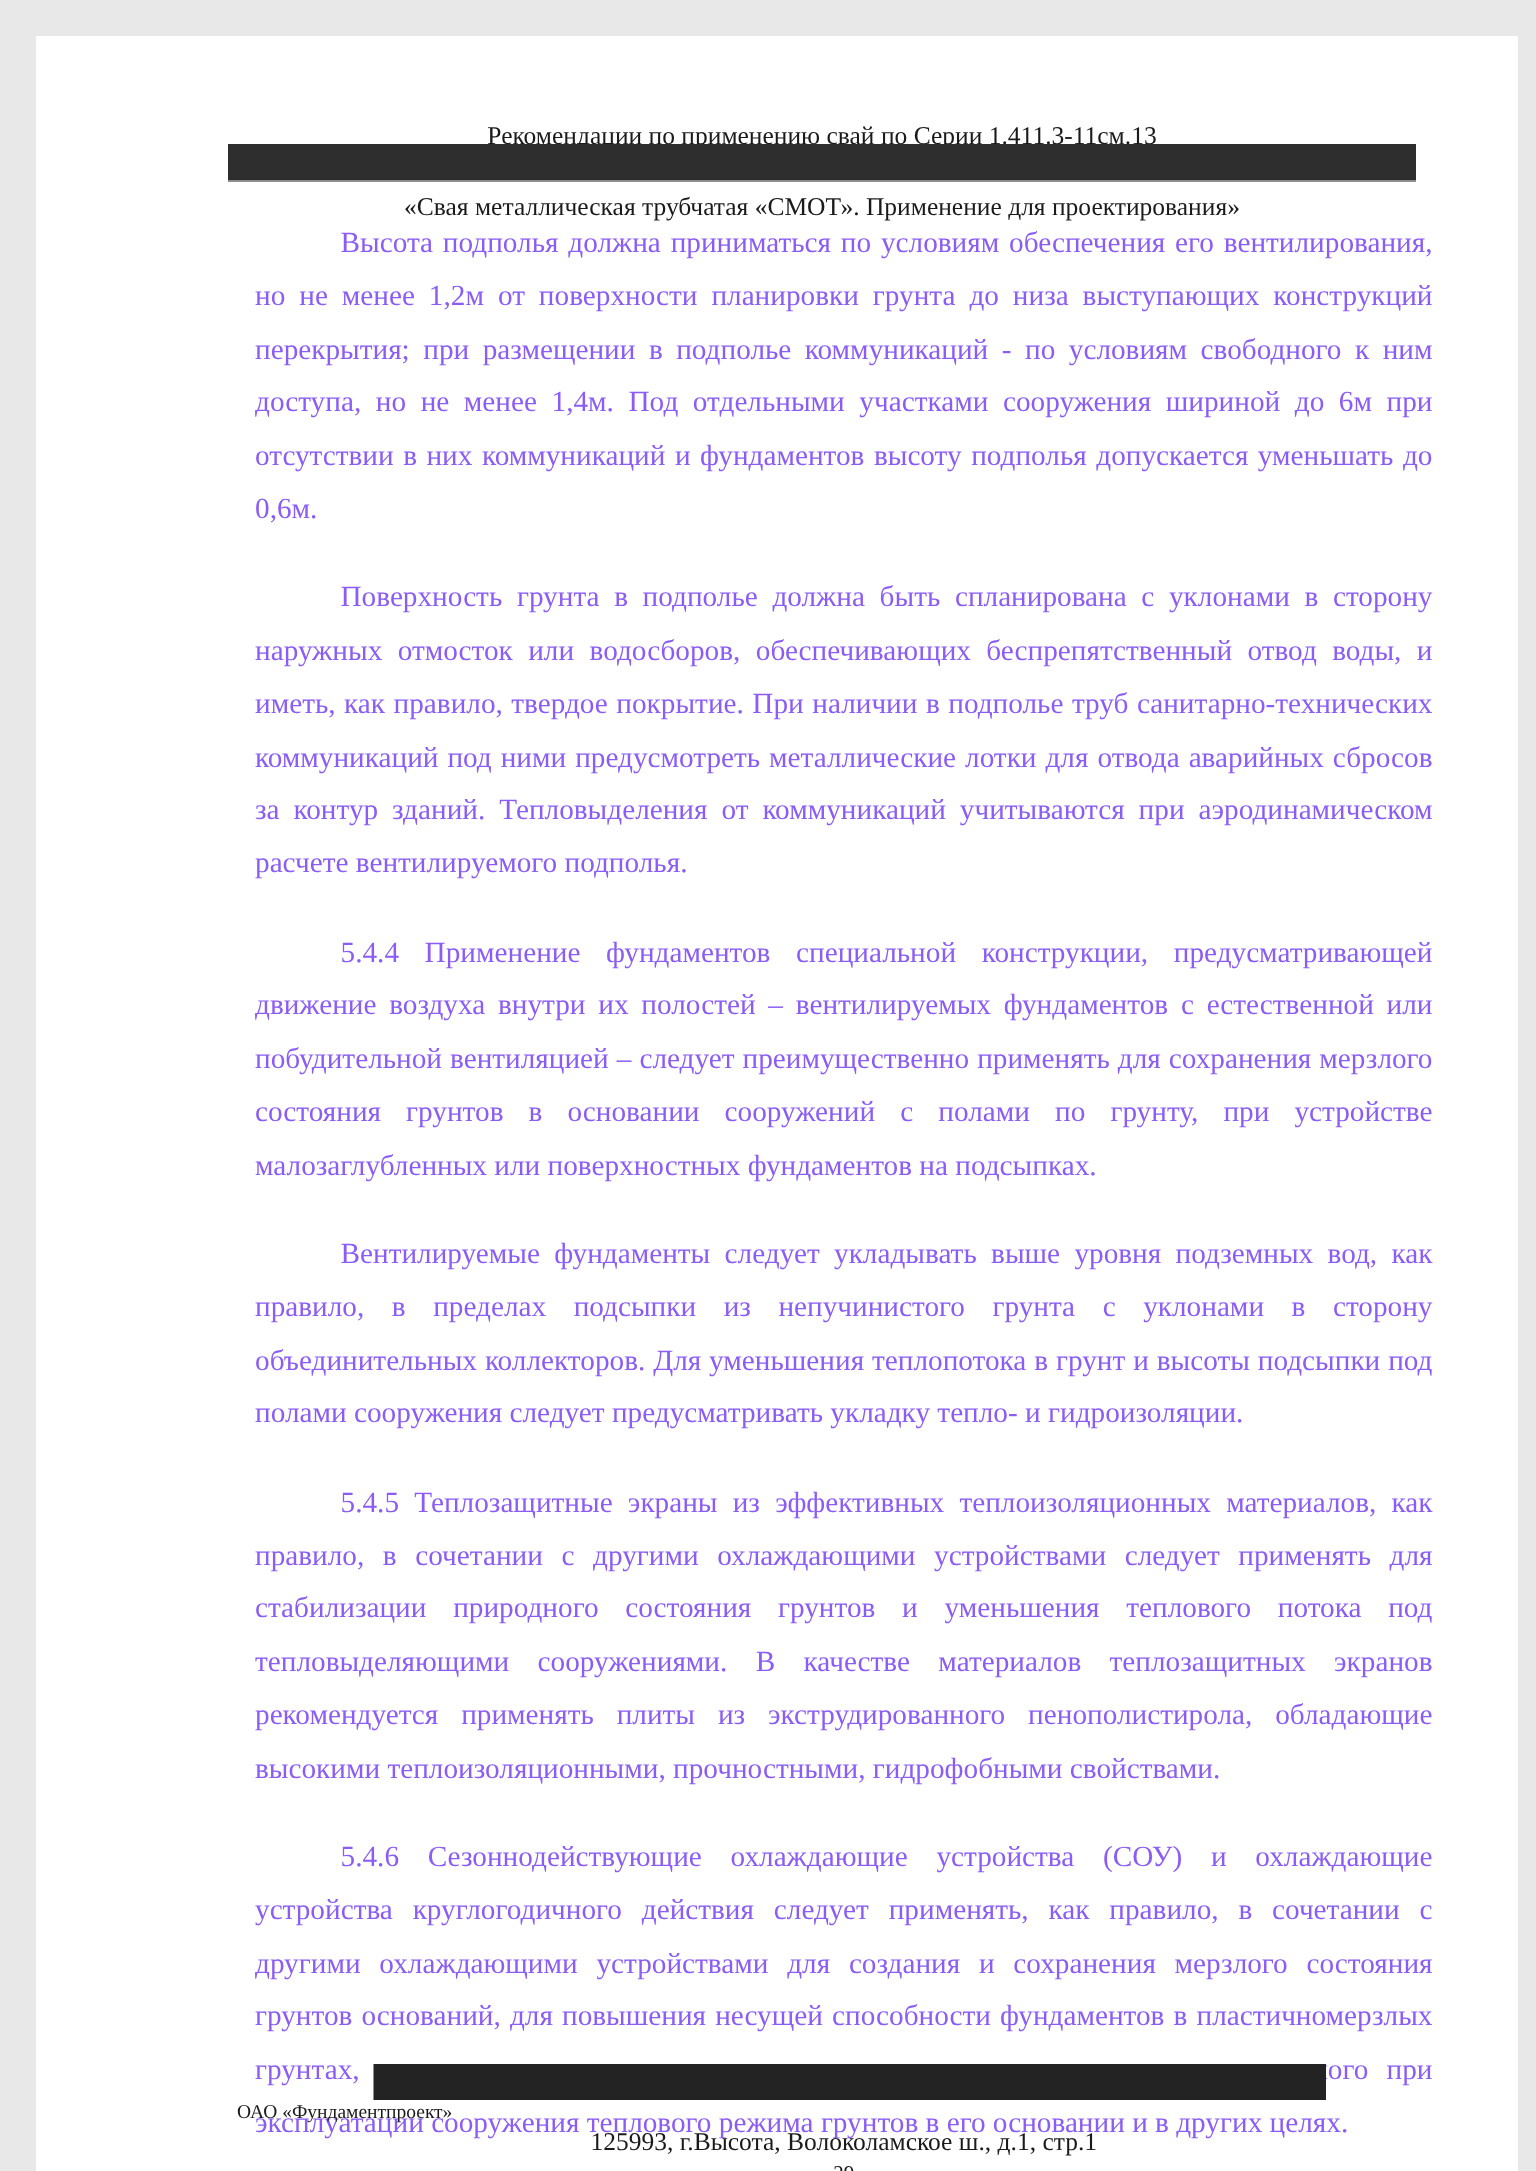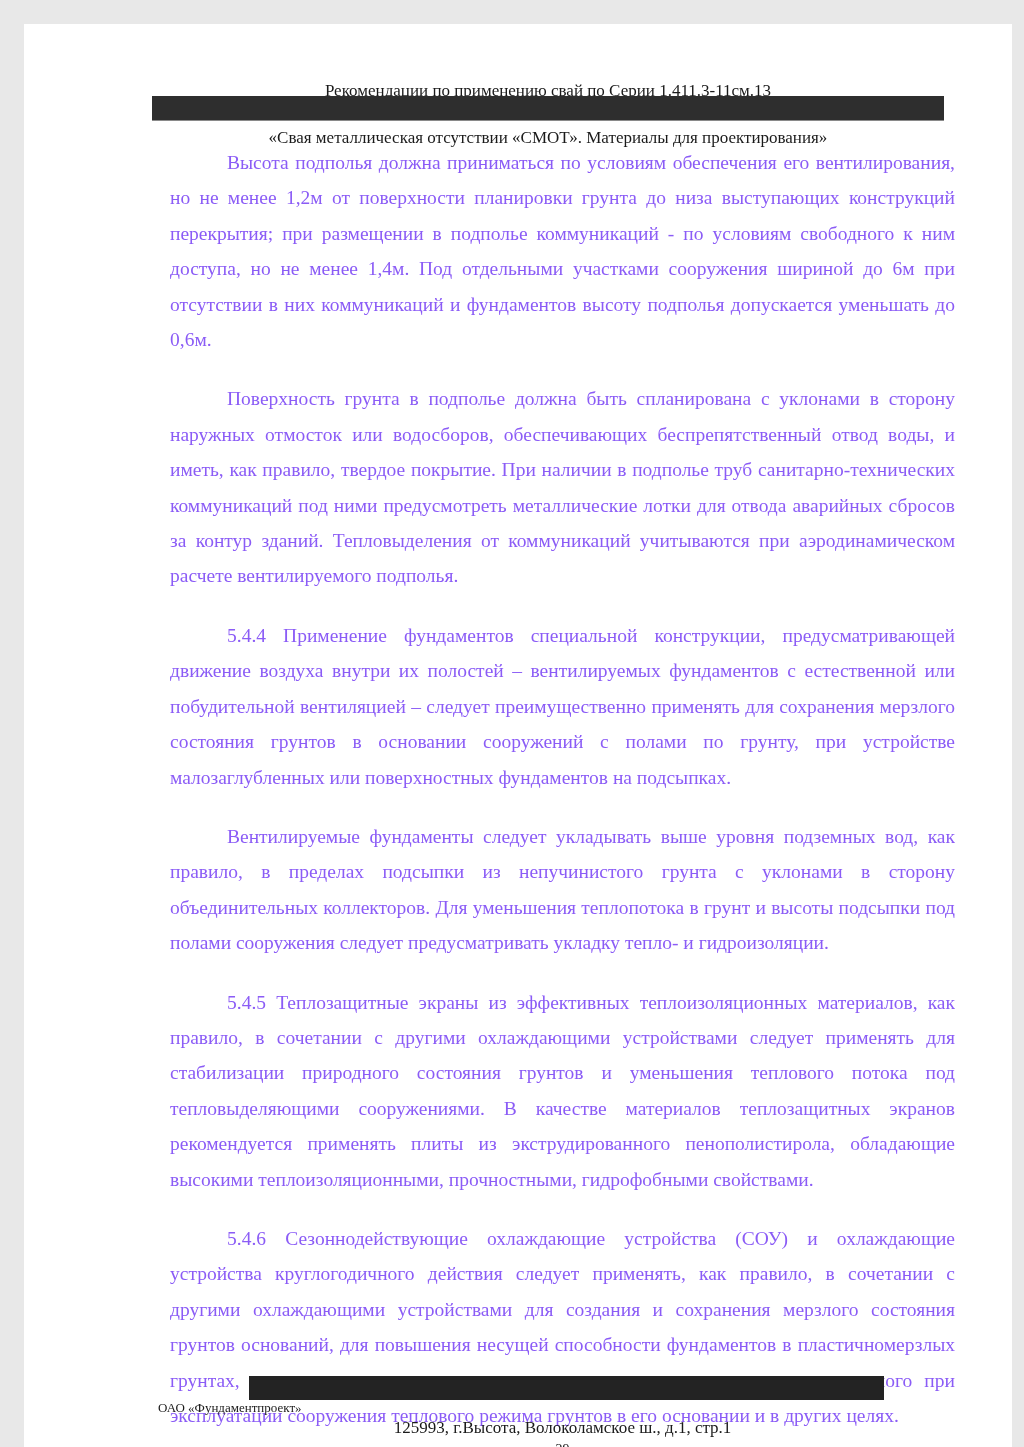--- a/index.html
+++ b/index.html
@@ -82,21 +82,21 @@
     line-height: 24px;
   }
 </style>
 </head>
 <body>
 
 <div class="page">
 
   <div class="doc-header">
     <div>Рекомендации по применению свай по Серии 1.411.3-11см.13</div>
-    <div>«Свая металлическая отсутствии «СМОТ». Материалы для проектирования»</div>
+    <div>«Свая металлическая трубчатая «СМОТ». Применение для проектирования»</div>
   </div>
 
   <div class="header-rule"></div>
 
   <div class="doc-body">
     <p>Высота подполья должна приниматься по условиям обеспечения его вентилирования, но не менее 1,2м от поверхности планировки грунта до низа выступающих конструкций перекрытия; при размещении в подполье коммуникаций - по условиям свободного к ним доступа, но не менее 1,4м. Под отдельными участками сооружения шириной до 6м при отсутствии в них коммуникаций и фундаментов высоту подполья допускается уменьшать до 0,6м.</p>
     <p>Поверхность грунта в подполье должна быть спланирована с уклонами в сторону наружных отмосток или водосборов, обеспечивающих беспрепятственный отвод воды, и иметь, как правило, твердое покрытие. При наличии в подполье труб санитарно-технических коммуникаций под ними предусмотреть металлические лотки для отвода аварийных сбросов за контур зданий. Тепловыделения от коммуникаций учитываются при аэродинамическом расчете вентилируемого подполья.</p>
     <p>5.4.4 Применение фундаментов специальной конструкции, предусматривающей движение воздуха внутри их полостей – вентилируемых фундаментов с естественной или побудительной вентиляцией – следует преимущественно применять для сохранения мерзлого состояния грунтов в основании сооружений с полами по грунту, при устройстве малозаглубленных или поверхностных фундаментов на подсыпках.</p>
     <p>Вентилируемые фундаменты следует укладывать выше уровня подземных вод, как правило, в пределах подсыпки из непучинистого грунта с уклонами в сторону объединительных коллекторов. Для уменьшения теплопотока в грунт и высоты подсыпки под полами сооружения следует предусматривать укладку тепло- и гидроизоляции.</p>
     <p>5.4.5 Теплозащитные экраны из эффективных теплоизоляционных материалов, как правило, в сочетании с другими охлаждающими устройствами следует применять для стабилизации природного состояния грунтов и уменьшения теплового потока под тепловыделяющими сооружениями. В качестве материалов теплозащитных экранов рекомендуется применять плиты из экструдированного пенополистирола, обладающие высокими теплоизоляционными, прочностными, гидрофобными свойствами.</p>

